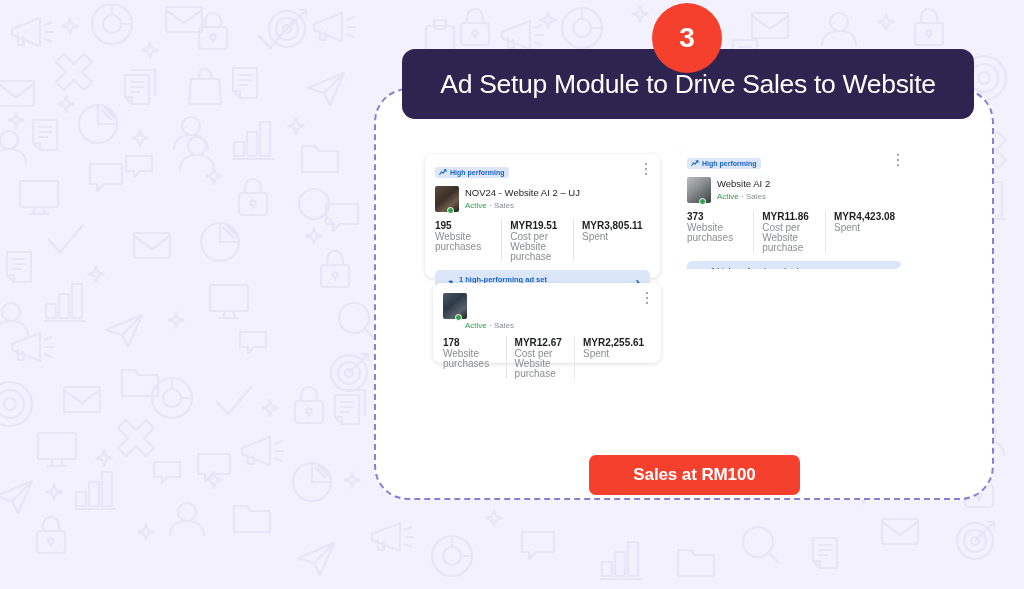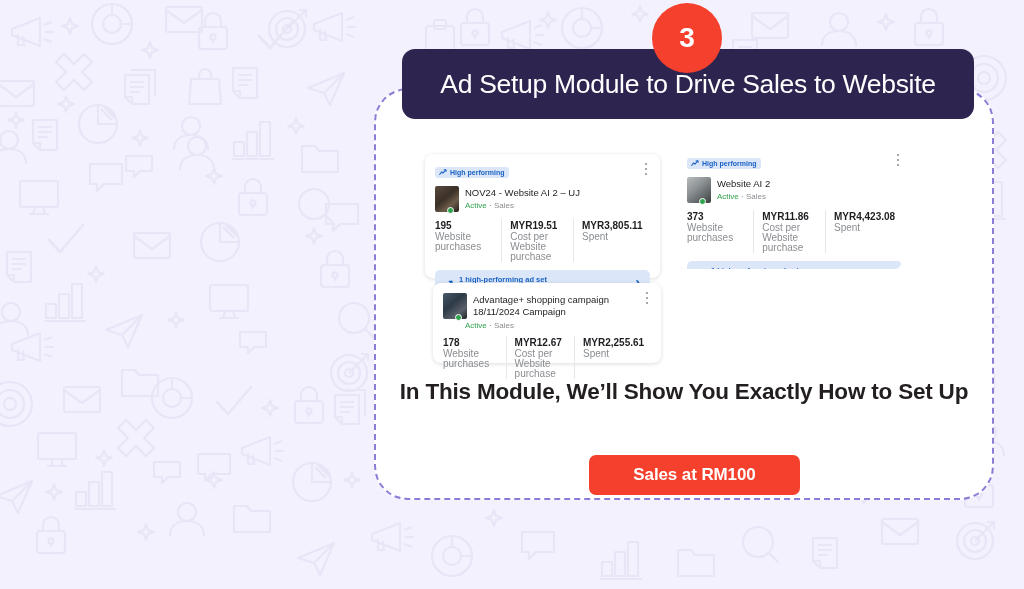--- a/index.html
+++ b/index.html
@@ -638,24 +638,20 @@
         <i></i>
         <i></i>
         <i></i>
       </div>
 
     <div class="camp-row" style="margin-top:2px;">
       <div class="thumb-wrap">
         <div class="thumb blue"></div>
         <div class="status-dot"></div>
       </div>
-      <div class="camp-text">
-        <div class="camp-name">Advantage+ shopping campaign</div>
-        <div class="camp-sub">18/11/2024 Campaign</div>
-      </div>
     </div>
     <div class="camp-status indent">
       <span class="active">Active</span>
       <span class="sep">·</span>
       <span class="objective">Sales</span>
     </div>
 
     <div class="stats" style="margin-top:5px;">
       <div class="stat s1">
         <div class="stat-val">178</div>
@@ -667,16 +663,15 @@
       </div>
       <div class="stat s3">
         <div class="stat-val">MYR2,255.61</div>
         <div class="stat-lbl">Spent</div>
       </div>
     </div>
   </div>
 </div>
 
 <div class="subhead">
-  <div>In This Module, We’ll Show You Exactly How to Set Up</div>
 </div>
 
 <button class="cta">Sales at RM100</button>
 
 </body></html>

